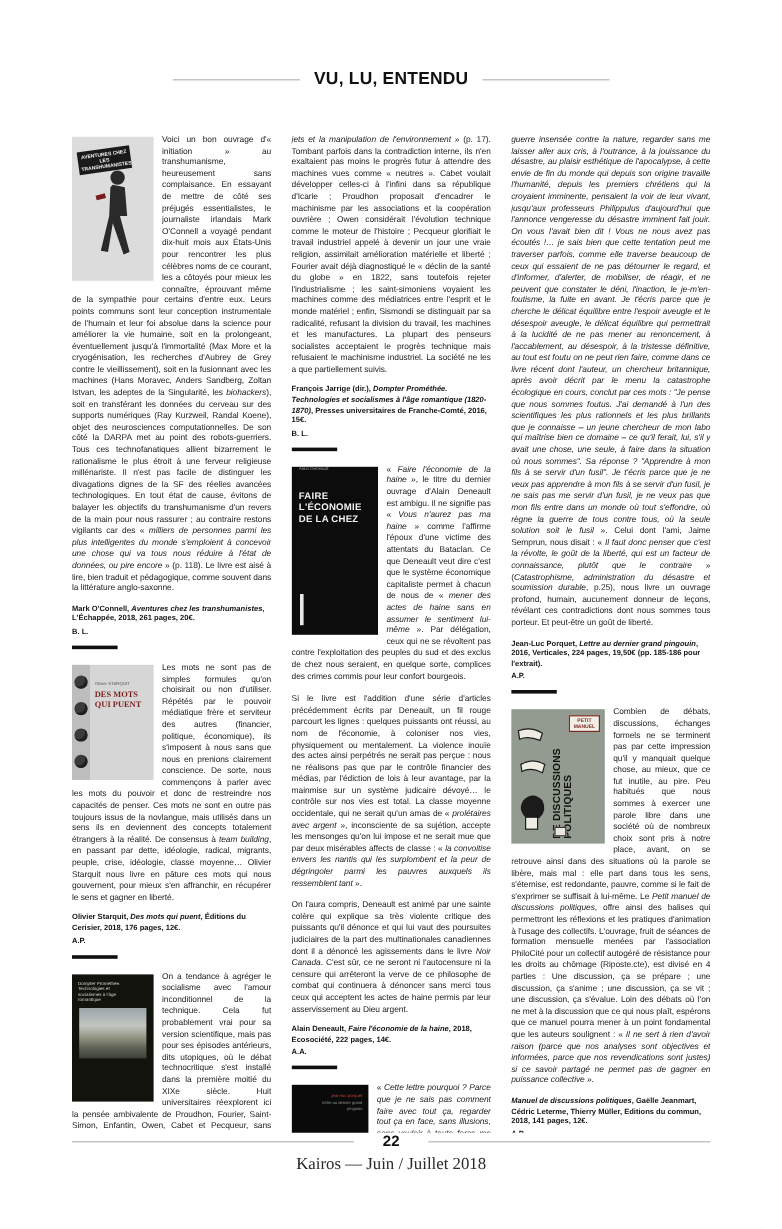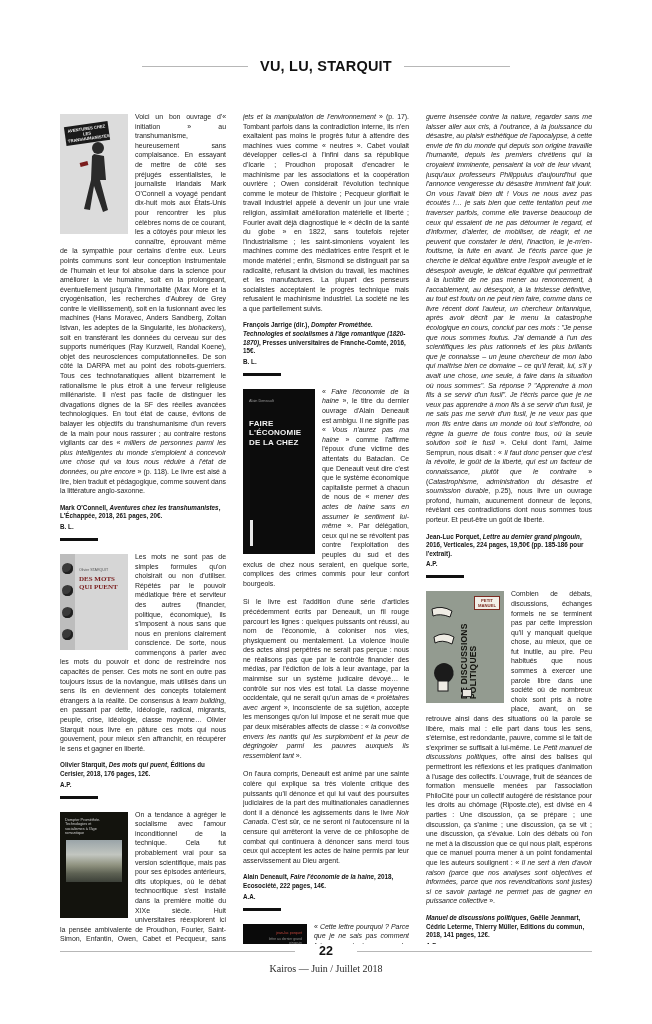--- a/index.html
+++ b/index.html
@@ -32,51 +32,51 @@
   .c-mots { width:68px; height:96px; background:#d6d6d6; display:flex; }
   .c-mots .faces { width:15px; height:100%; background:#bdbdbd; display:flex; flex-direction:column; align-items:center; justify-content:space-around; padding:4px 0; }
   .c-mots .face { width:11px; height:11px; border-radius:50%; background:#3a3a3a; box-shadow:inset -2px -2px 0 #202020; }
   .c-mots .txt { flex:1; padding:14px 3px 0 4px; }
   .c-mots .auth { font-size:3.6px; color:#555; margin-bottom:4px; }
   .c-mots .ttl { font-family:"Liberation Serif", serif; font-size:7px; line-height:7.8px; font-weight:bold; color:#7a1d1d; }
   .c-prom { width:68px; height:106px; background:#13130d; }
   .c-prom .ttl { position:absolute; top:6px; left:5px; font-size:3.8px; line-height:4.6px; color:#cfcfcf; width:40px; }
   .c-prom .art { position:absolute; top:28px; left:6px; right:6px; height:42px;
       background:linear-gradient(180deg,#9aa4a8 0%,#c2c6c0 35%,#8f927f 60%,#5d6153 80%,#3c4038 100%); }
-  .c-haine { width:72px; height:165px; background:#0c0c0c; padding:10px 6px; }
+  .c-haine { width:72px; height:140px; background:#0c0c0c; padding:0 6px; }
   .c-haine .auth { font-size:3.8px; color:#9a9a9a; margin-bottom:16px; }
   .c-haine .line { font-size:8px; line-height:9.6px; font-weight:bold; color:#f2f2f2; letter-spacing:.2px; }
   .c-haine .bar { position:absolute; left:7px; bottom:8px; width:3px; height:26px; background:#e8e8e8; }
   .c-egg { width:64px; height:124px; background:#0a0a0a; }
   .c-egg .auth { position:absolute; top:7px; right:5px; font-size:3.6px; color:#c2443a; text-align:right; }
   .c-egg .ttl { position:absolute; top:13px; right:5px; font-size:3.4px; line-height:4.2px; color:#8f8f8f; text-align:right; width:34px; }
   .c-egg svg { position:absolute; bottom:4px; left:4px; }
   .c-manuel { width:78px; height:112px; background:#939b90; }
   .c-manuel .badge { position:absolute; top:5px; right:4px; background:#f2efe8; border:1px solid #7b2a20; color:#7b2a20;
       font-size:4.2px; line-height:5px; font-weight:bold; padding:1px 2px; text-align:center; width:26px; }
   .c-manuel .vttl { position:absolute; top:14px; left:34px; writing-mode:vertical-rl; transform:rotate(180deg);
       font-size:8.5px; line-height:9px; font-weight:bold; color:#14140f; letter-spacing:.2px; height:94px; }
   .c-manuel svg { position:absolute; left:2px; top:6px; }
   .c-manuel .logo { position:absolute; left:36px; bottom:6px; width:10px; height:8px; background:#e9e6df; border:1px solid #333; }
 
   
   .footer { position:absolute; left:0; right:0; top:944px; }
   .pageline { display:flex; align-items:center; justify-content:center; gap:24px; padding:0 60px; }
   .pageline .line { flex:1; height:1px; background:#b7b7b7; }
   .pagenum { font-size:12.5px; font-weight:bold; color:#111; }
-  .journal { margin-top:5px; text-align:center; font-family:"Liberation Serif", serif; font-size:10px; color:#2a2a2a; }
+  .journal { margin-top:5px; text-align:center; font-family:"Liberation Serif", serif; font-size:14px; color:#2a2a2a; }
 </style>
 </head>
 <body>
 
 <div class="page">
 
   <div class="sec-header">
     <span class="rule"></span>
-    <div class="sec-title">VU, LU, STARQUIT</div>
+    <div class="sec-title">VU, LU, ENTENDU</div>
     <span class="rule"></span>
   </div>
 
   <div class="columns">
 
     <section class="col">
       <article>
         <div class="cover c-transhum">
           <div class="ttl">AVENTURES CHEZ LES TRANSHUMANISTES</div>
           <svg width="68" height="120" viewBox="0 0 68 120">

